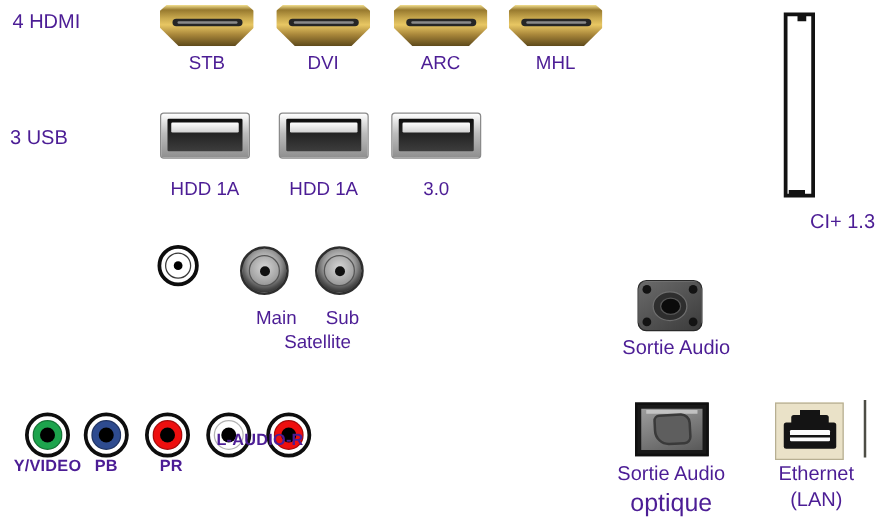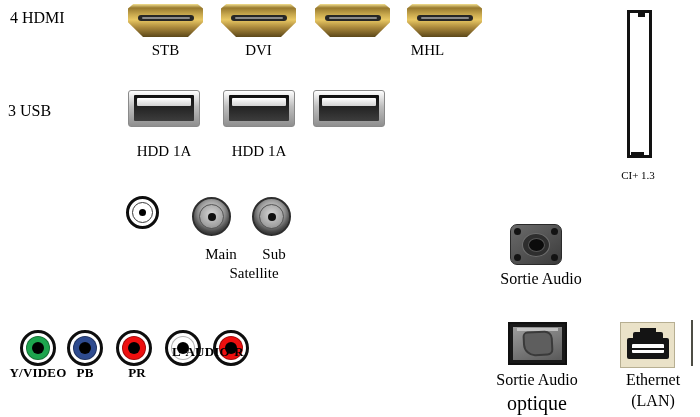--- a/index.html
+++ b/index.html
@@ -1,18 +1,18 @@
 <!DOCTYPE html>
 <html><head>
 <meta charset="utf-8">
 <style>
   html,body{margin:0;padding:0;background:#fff;}
   #panel{
     position:relative;width:700px;height:417px;background:#ffffff;
-    font-family:Liberation Serif, serif;color:#000000;overflow:hidden;
+    font-family:Liberation Sans, sans-serif;color:#4c1d95;overflow:hidden;
   }
   .abs{position:absolute;}
   .section-label{font-size:16px;}
   .port-label{font-size:15px;text-align:center;}
   .centered{transform:translateX(-50%);white-space:nowrap;}
 
   
   .hdmi-port{
     width:75px;height:33px;
     background:linear-gradient(180deg,#f3e090 0%,#97792e 12%,#c9a94e 32%,#e8c763 48%,#a8863a 72%,#5c481a 100%);
@@ -109,21 +109,22 @@
     </div>
   <div class="abs hdmi-port" style="left:315px;top:4px;">
       <div class="hdmi-slot"></div>
     </div>
   <div class="abs hdmi-port" style="left:407px;top:4px;">
       <div class="hdmi-slot"></div>
     </div>
 
   <div class="abs port-label" style="left:128px;top:42px;width:75px;">STB</div>
   <div class="abs port-label" style="left:221px;top:42px;width:75px;">DVI</div>
-  <div class="abs port-label" style="left:390px;top:42px;width:75px;">MHL</div>
+  <div class="abs port-label" style="left:315px;top:42px;width:75px;">ARC</div>
+  <div class="abs port-label" style="left:407px;top:42px;width:75px;">MHL</div>
 
   <div class="abs section-label" style="left:8px;top:102px;text-align:right;">3 USB</div>
 
   <div class="abs usb-port" style="left:128px;top:90px;">
       <div class="usb-inner">
         <div class="usb-tongue"></div>
       </div>
     </div>
   <div class="abs usb-port" style="left:223px;top:90px;">
       <div class="usb-inner">
@@ -131,20 +132,21 @@
       </div>
     </div>
   <div class="abs usb-port" style="left:313px;top:90px;">
       <div class="usb-inner">
         <div class="usb-tongue"></div>
       </div>
     </div>
 
   <div class="abs port-label" style="left:128px;top:143px;width:72px;">HDD 1A</div>
   <div class="abs port-label" style="left:223px;top:143px;width:72px;">HDD 1A</div>
+  <div class="abs port-label" style="left:313px;top:143px;width:72px;">3.0</div>
 
 
   <div class="abs tnt" style="left:126px;top:196px;">
       <div class="tnt-ring">
         <div class="tnt-dot"></div>
       </div>
     </div>
   <div class="abs sat" style="left:192px;top:197px;">
       <div class="sat-ring">
         <div class="sat-dot"></div>
@@ -189,21 +191,21 @@
 
   <div class="abs rca-label centered" style="left:38px;top:365px;">Y/VIDEO</div>
   <div class="abs rca-label centered" style="left:85px;top:365px;">PB</div>
   <div class="abs rca-label centered" style="left:137px;top:365px;">PR</div>
   <div class="abs rca-label centered" style="left:208px;top:344px;">L-AUDIO-R</div>
 
   <div class="abs ci-slot">
     <div class="ci-notch"></div>
     <div class="ci-tab"></div>
   </div>
-  <div class="abs port-label centered" style="left:638px;top:169px;font-size:11px;">CI+ 1.3</div>
+  <div class="abs port-label centered" style="left:674px;top:169px;font-size:16px;">CI+ 1.3</div>
 
   <div class="abs audio-out">
     <div class="ao-corner" style="left:3px;top:3px;"></div>
     <div class="ao-corner" style="right:3px;top:3px;"></div>
     <div class="ao-corner" style="left:3px;bottom:3px;"></div>
     <div class="ao-corner" style="right:3px;bottom:3px;"></div>
     <div class="ao-ring">
         <div class="ao-hole"></div>
       </div>
   </div>

